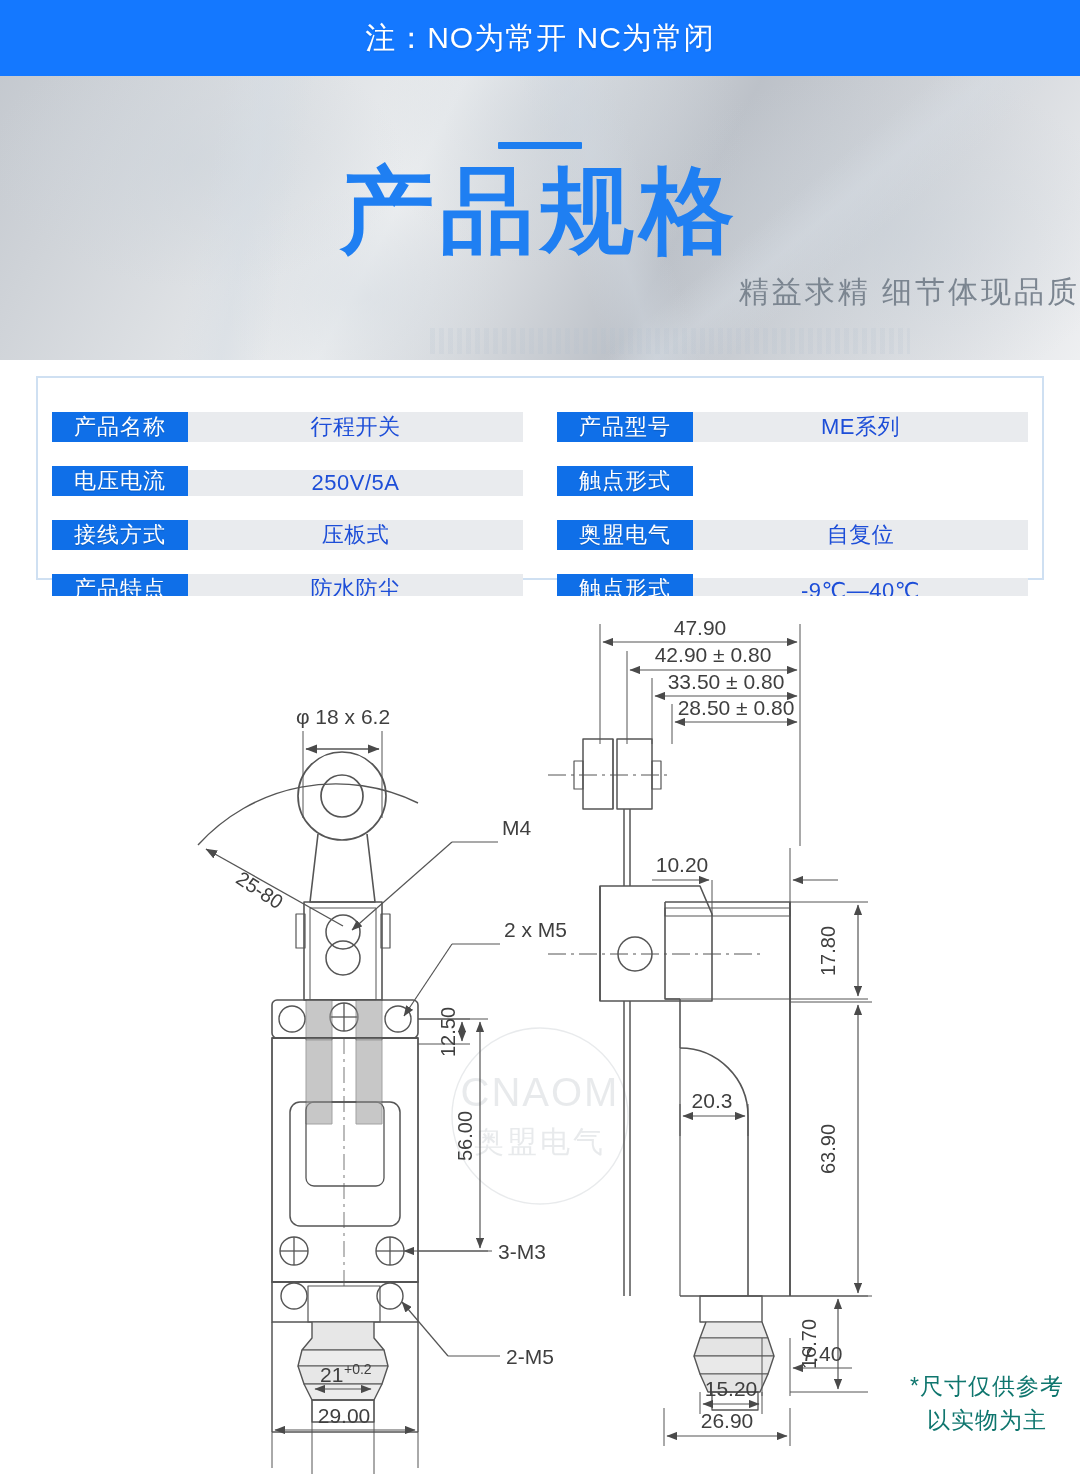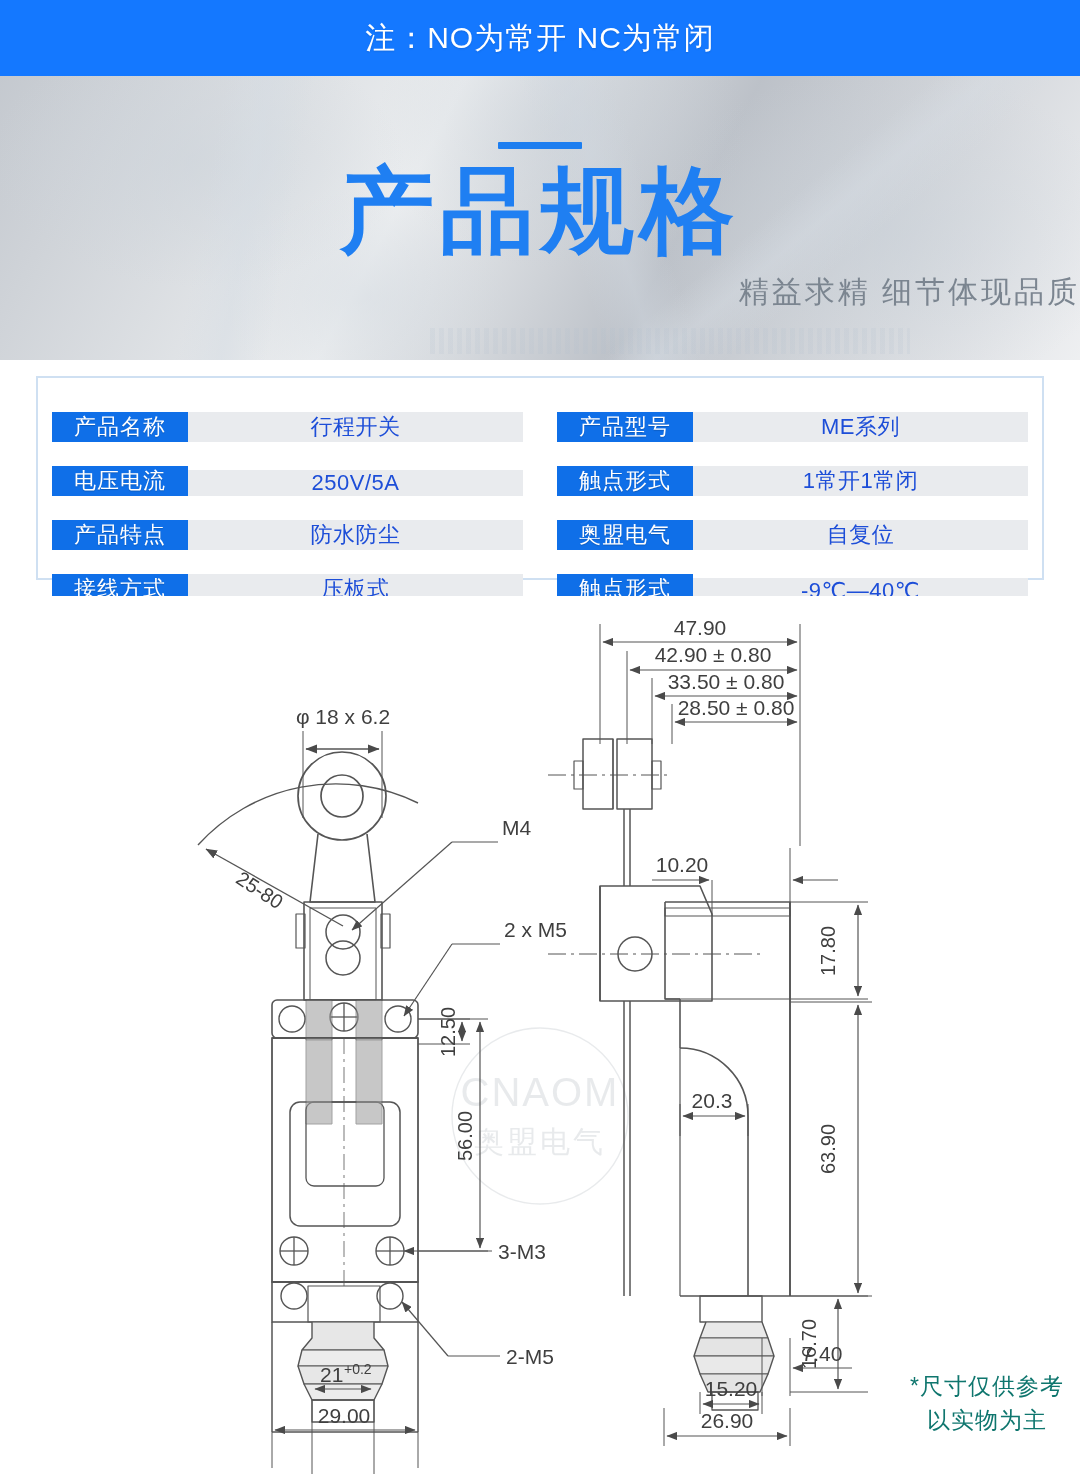--- a/index.html
+++ b/index.html
@@ -120,36 +120,35 @@
     <div class="spec-col">
       <div class="spec-row">
         <div class="spec-label">产品名称</div>
         <div class="spec-value">行程开关</div>
       </div>
       <div class="spec-row">
         <div class="spec-label">电压电流</div>
         <div class="spec-value">250V/5A</div>
       </div>
       <div class="spec-row">
+        <div class="spec-label">接线方式</div>
+        <div class="spec-value">压板式</div>
+      </div>
+      <div class="spec-row">
         <div class="spec-label">产品特点</div>
         <div class="spec-value">防水防尘</div>
       </div>
-      <div class="spec-row">
-        <div class="spec-label">接线方式</div>
-        <div class="spec-value">压板式</div>
-      </div>
     </div>
     <div class="spec-col">
       <div class="spec-row">
         <div class="spec-label">产品型号</div>
         <div class="spec-value">ME系列</div>
       </div>
       <div class="spec-row">
         <div class="spec-label">触点形式</div>
-        <div class="spec-value">1常开1常闭</div>
       </div>
       <div class="spec-row">
         <div class="spec-label">奥盟电气</div>
         <div class="spec-value">自复位</div>
       </div>
       <div class="spec-row">
         <div class="spec-label">触点形式</div>
         <div class="spec-value">-9℃—40℃</div>
       </div>
     </div>

